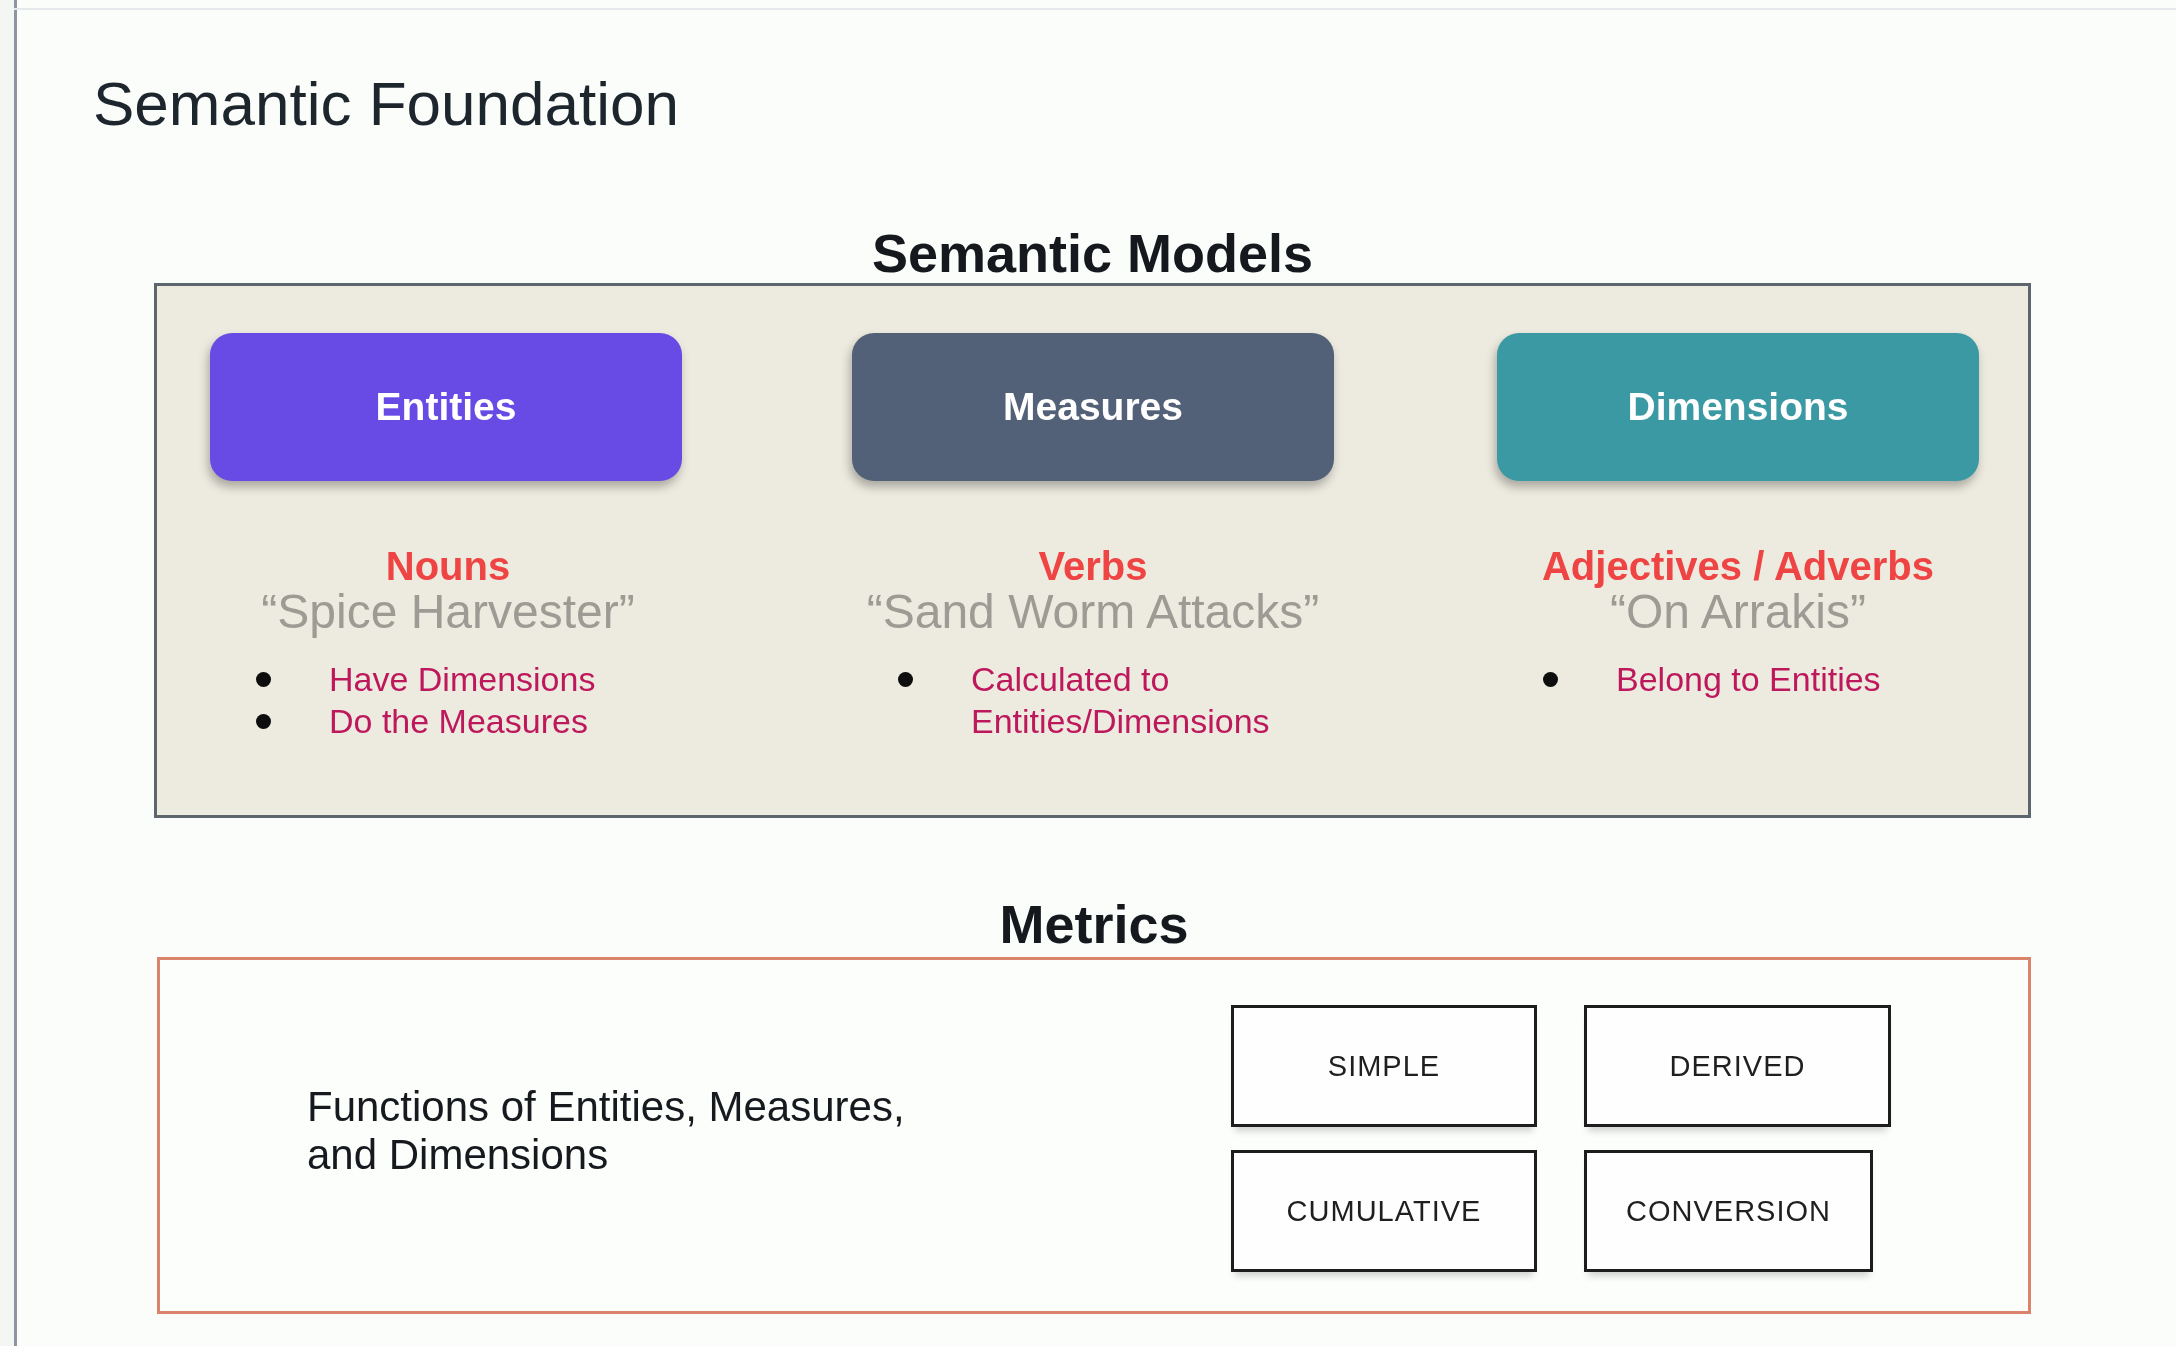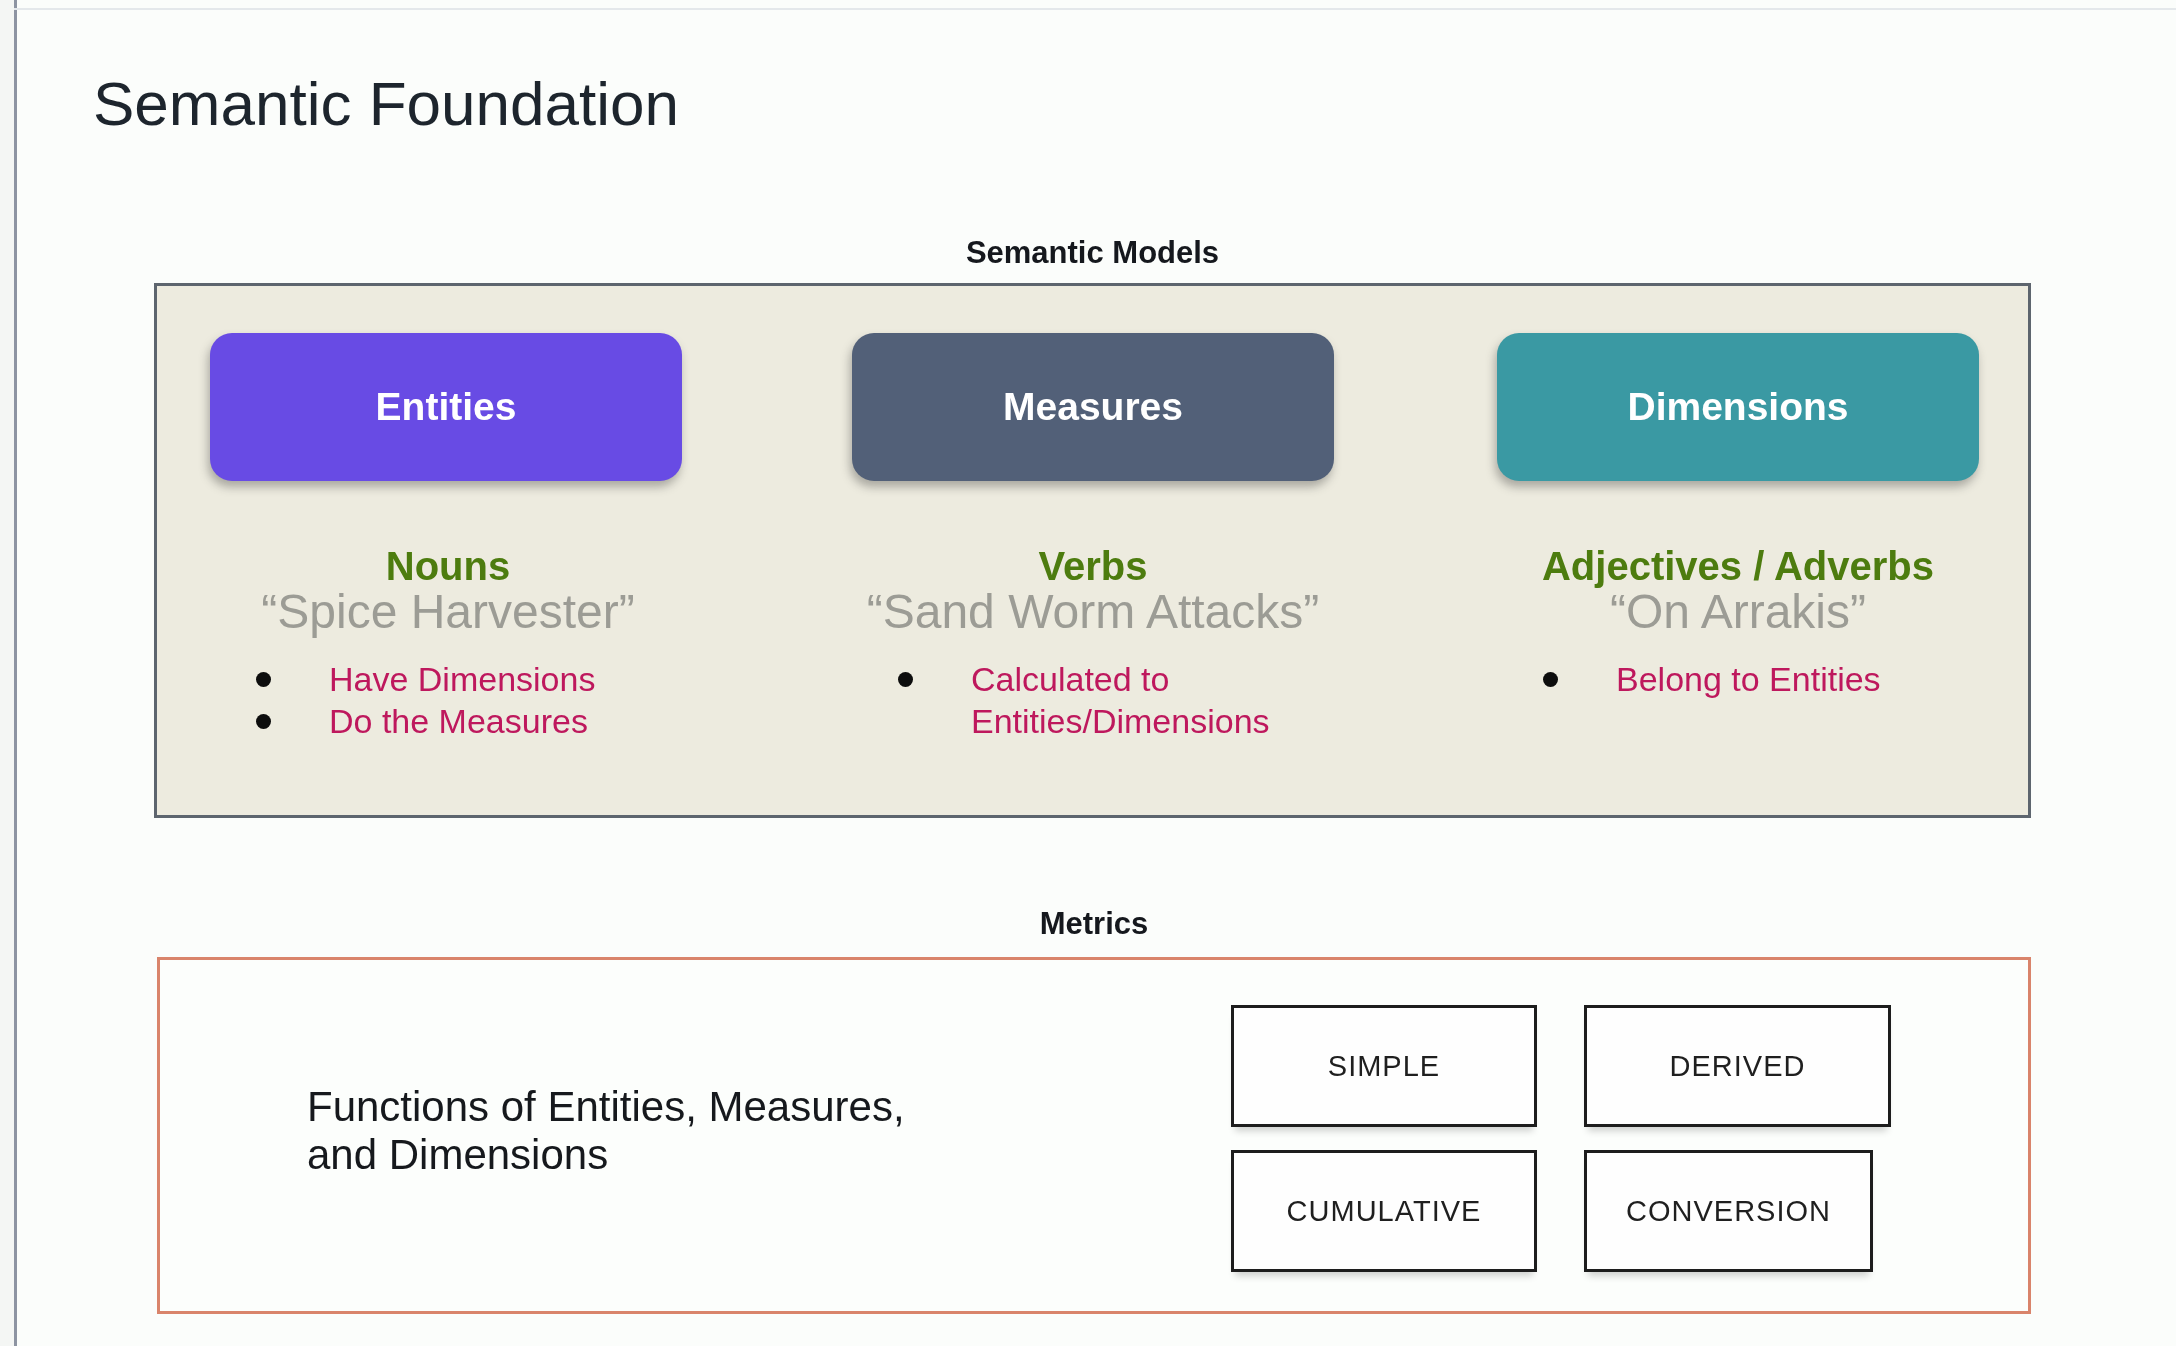--- a/index.html
+++ b/index.html
@@ -24,21 +24,21 @@
     position: absolute; left: 0; top: 8px; width: 100%; height: 2px;
     background: #e4e8eb;
   }
   .page-title {
     position: absolute; left: 79px; top: 68px;
     font-size: 62px; line-height: 72px; font-weight: 400;
     color: #1d252d; letter-spacing: 0px;
   }
   .sm-heading, .metrics-heading {
     position: absolute; text-align: center;
-    font-size: 31px; font-weight: 700; color: #15181d;
+    font-size: 54px; font-weight: 700; color: #15181d;
   }
   .sm-heading { left: 140px; width: 1877px; top: 228px; line-height: 50px; }
   .metrics-heading { left: 143px; width: 1874px; top: 898px; line-height: 52px; }
 
   .sm-panel {
     position: absolute; left: 140px; top: 283px;
     width: 1877px; height: 535px;
     background: #edebdf;
     border: 3px solid #5d656e;
     box-sizing: border-box;
@@ -63,21 +63,21 @@
   .btn-dimensions { left: 1483px; width: 482px; background: #3a99a3; }
 
   .model-col {
     position: absolute; top: 542px;
   }
   .col-1 { left: 196px;  width: 476px; }
   .col-2 { left: 838px;  width: 482px; }
   .col-3 { left: 1483px; width: 482px; }
   .col-heading {
     text-align: center; font-size: 40px; font-weight: 700;
-    color: #4d7c0f; line-height: 48px;
+    color: #ef4444; line-height: 48px;
   }
   .col-quote {
     text-align: center; font-size: 48px; font-weight: 400;
     color: #9c9c95; line-height: 44px;
   }
   .bullets { margin-top: 24px; }
   .bullet-row {
     display: flex; align-items: flex-start;
     padding-left: 46px; column-gap: 58px;
   }

